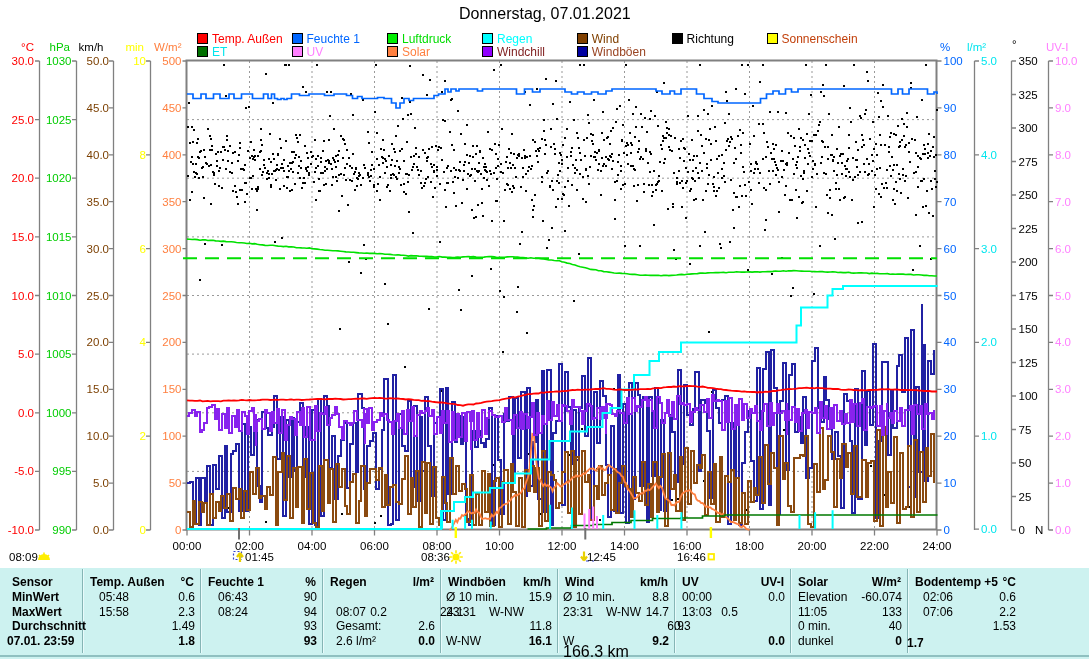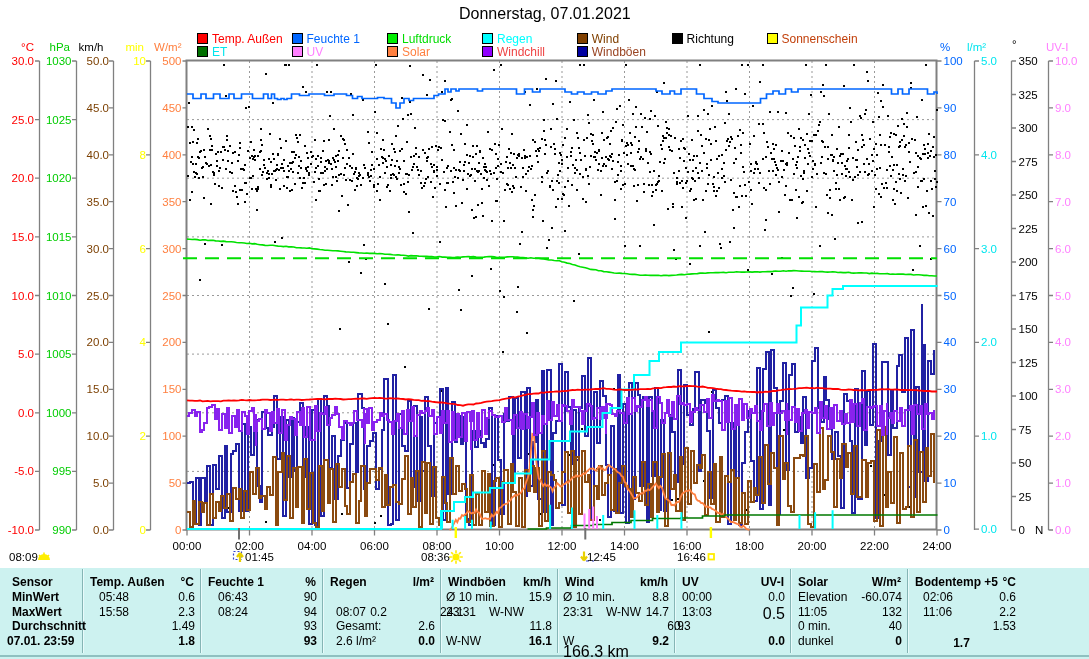--- a/index.html
+++ b/index.html
@@ -180,21 +180,21 @@
 <div class="t" style="left:686.6px;top:33px;font-size:12px;color:#000000">Richtung</div>
 <div class="sq" style="left:766.5px;top:33px;background:#ffff00"></div>
 <div class="t" style="left:781.5px;top:33px;font-size:12px;color:#c2410c">Sonnenschein</div>
 <div class="sq" style="left:197px;top:46px;background:#007000"></div>
 <div class="t" style="left:212px;top:46px;font-size:12px;color:#00e5ee">ET</div>
 <div class="sq" style="left:291.5px;top:46px;background:#ff80ff"></div>
 <div class="t" style="left:306.5px;top:46px;font-size:12px;color:#ff80ff">UV</div>
 <div class="sq" style="left:387px;top:46px;background:#ff8040"></div>
 <div class="t" style="left:402px;top:46px;font-size:12px;color:#ff8040">Solar</div>
 <div class="sq" style="left:482px;top:46px;background:#9000ff"></div>
-<div class="t" style="left:497px;top:46px;font-size:12px;color:#ef4444">Windchill</div>
+<div class="t" style="left:497px;top:46px;font-size:12px;color:#7f1d1d">Windchill</div>
 <div class="sq" style="left:576.8px;top:46px;background:#0000a0"></div>
 <div class="t" style="left:591.8px;top:46px;font-size:12px;color:#994422">Windböen</div>
 <div class="t" style="left:9px;top:552px;font-size:11.5px">08:09</div>
 <div class="t" style="left:245px;top:552px;font-size:11.5px">01:45</div>
 <div class="t" style="left:421px;top:552px;font-size:11.5px">08:36</div>
 <div class="t" style="left:587px;top:552px;font-size:11.5px">12:45</div>
 <div class="t" style="left:677px;top:552px;font-size:11.5px">16:46</div>
 <div style="position:absolute;left:0;top:568px;width:1089px;height:91px;background:#cdf2f0"></div>
 <div style="position:absolute;left:82px;top:569px;width:1px;height:84px;background:#85b5b5"></div>
 <div style="position:absolute;left:83px;top:569px;width:1px;height:84px;background:#e8fbfb"></div>
@@ -265,29 +265,29 @@
 <div class="t" style="left:563px;top:605.5px;font-size:12px">23:31</div>
 <div class="t" style="left:557px;top:605.5px;width:84px;text-align:right;font-size:12px">W-NW</div>
 <div class="t" style="left:557px;top:605.5px;width:112px;text-align:right;font-size:12px">14.7</div>
 <div class="t" style="left:563px;top:644px;font-size:16px">166.3 km</div>
 <div class="t" style="left:557px;top:620px;width:127px;text-align:right;font-size:12px">6.9</div>
 <div class="t" style="left:563px;top:634.5px;font-size:12px">W</div>
 <div class="t b" style="left:557px;top:634.5px;width:112px;text-align:right;font-size:12px">9.2</div>
 <div class="t" style="left:682px;top:591px;font-size:12px">00:00</div>
 <div class="t" style="left:674px;top:591px;width:111px;text-align:right;font-size:12px">0.0</div>
 <div class="t" style="left:682px;top:605.5px;font-size:12px">13:03</div>
-<div class="t" style="left:674px;top:605.5px;width:111px;text-align:right;font-size:16px">0.5</div>
+<div class="t" style="left:674px;top:605.5px;width:111px;text-align:center;font-size:12px">0.5</div>
 <div class="t" style="left:674px;top:620px;width:111px;font-size:12px">0.3</div>
 <div class="t b" style="left:674px;top:634.5px;width:111px;text-align:right;font-size:12px">0.0</div>
 <div class="t" style="left:798px;top:591px;font-size:12px">Elevation</div>
 <div class="t" style="left:790px;top:591px;width:112px;text-align:right;font-size:12px">-60.074</div>
 <div class="t" style="left:798px;top:605.5px;font-size:12px">11:05</div>
-<div class="t" style="left:790px;top:605.5px;width:112px;text-align:right;font-size:12px">132</div>
+<div class="t" style="left:790px;top:605.5px;width:112px;text-align:right;font-size:12px">133</div>
 <div class="t" style="left:798px;top:620px;font-size:12px">0 min.</div>
 <div class="t" style="left:790px;top:620px;width:112px;text-align:right;font-size:12px">40</div>
 <div class="t" style="left:798px;top:634.5px;font-size:12px">dunkel</div>
 <div class="t b" style="left:790px;top:634.5px;width:112px;text-align:right;font-size:12px">0</div>
 <div class="t" style="left:923px;top:591px;font-size:12px">02:06</div>
 <div class="t" style="left:907px;top:591px;width:109px;text-align:right;font-size:12px">0.6</div>
-<div class="t" style="left:923px;top:605.5px;font-size:12px">11:06</div>
+<div class="t" style="left:923px;top:605.5px;font-size:12px">07:06</div>
 <div class="t" style="left:907px;top:605.5px;width:109px;text-align:right;font-size:12px">2.2</div>
 <div class="t" style="left:907px;top:620px;width:109px;text-align:right;font-size:12px">1.53</div>
-<div class="t b" style="left:907px;top:637px;width:109px;text-align:center;font-size:12px">1.7</div>
+<div class="t b" style="left:907px;top:637px;width:109px;text-align:left;font-size:12px">1.7</div>
 </div>
 </body></html>

